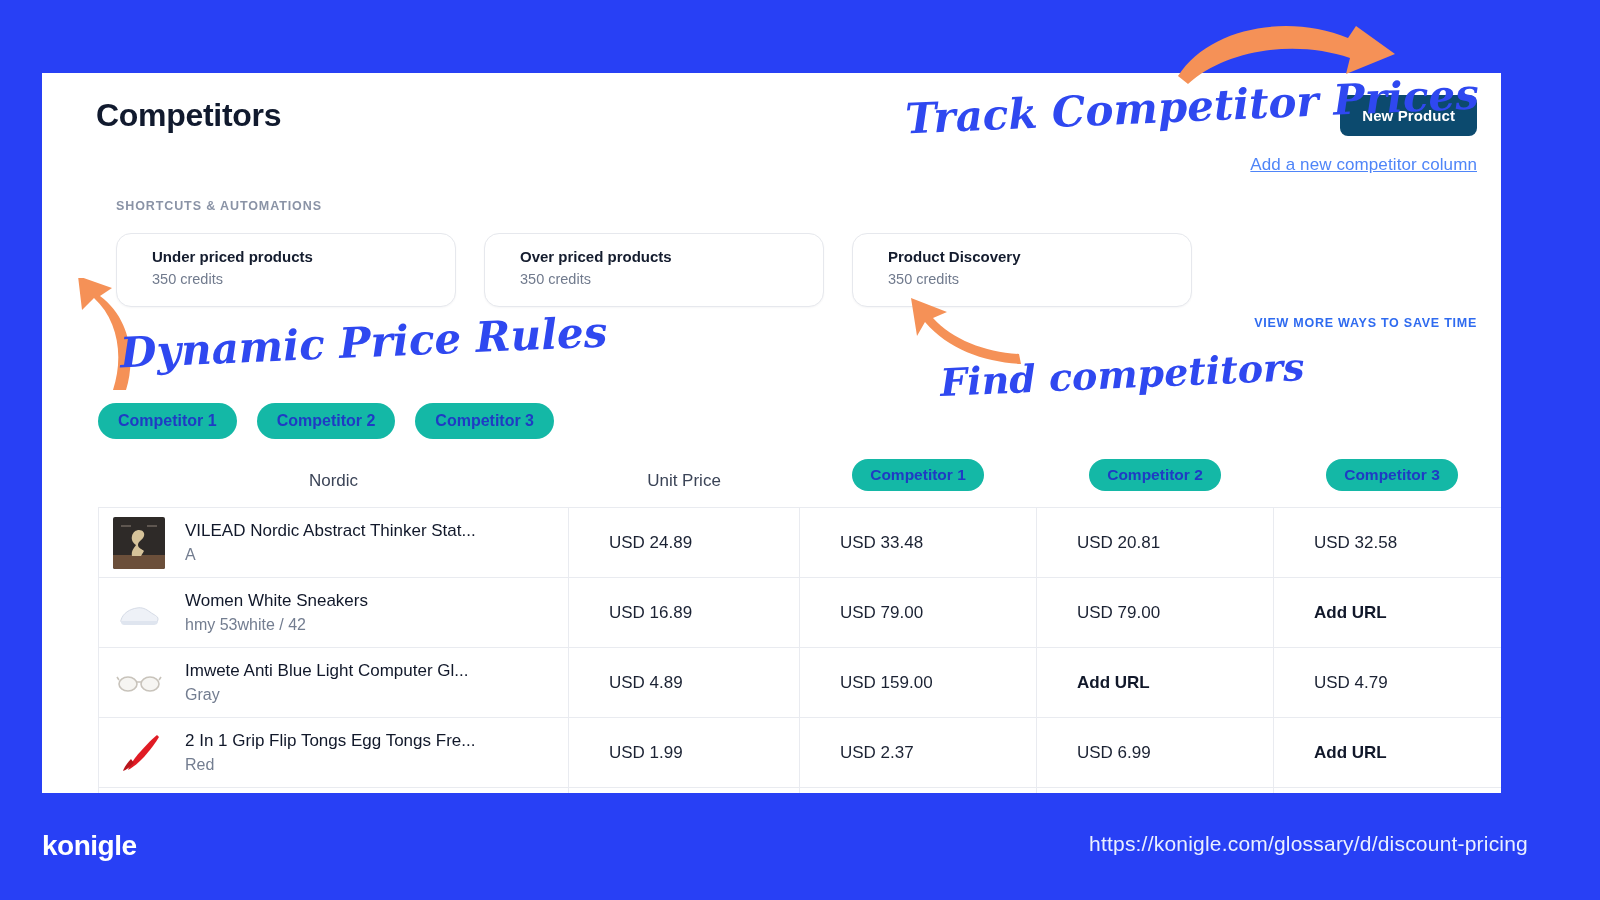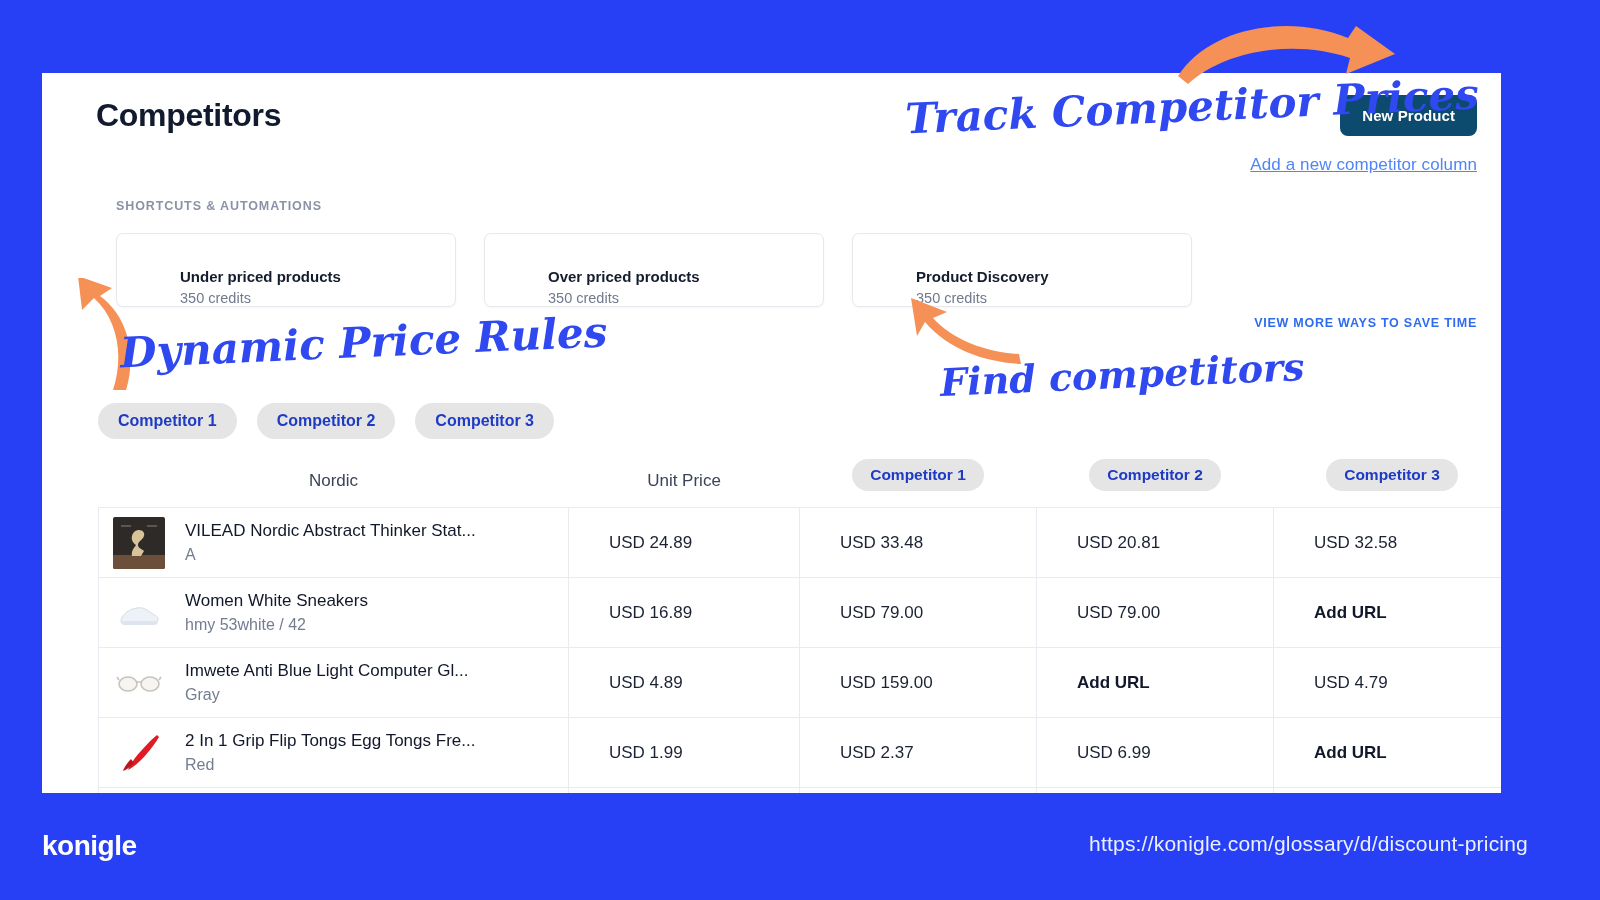--- a/index.html
+++ b/index.html
@@ -46,44 +46,43 @@
     color:#8a93a6;
   }
   .cards{
     position:absolute; left:74px; top:160px;
     display:flex; gap:28px;
   }
   .shortcut-card{
     width:340px; height:74px;
     background:#ffffff;
     border:1px solid #e6e8ed;
-    border-radius:7px;
-    display:flex; align-items:flex-end; overflow:hidden;
+    border-radius:15px;
+    display:flex; align-items:flex-start; overflow:hidden;
     cursor:pointer;
     box-shadow:0 1px 2px rgba(16,24,40,.04);
-    gap:28px;
   }
   .card-accent{ width:17px; background:#2f6bf0; flex:0 0 17px; }
   .card-body{ padding:13px 0 0 18px; }
   .card-title{ font-size:15px; font-weight:bold; color:#141c2e; line-height:1.3; }
   .card-sub{ font-size:14.5px; color:#707a8d; margin-top:4px; }
 
   .view-more{
     position:absolute; right:24px; top:243px;
     font-size:12.5px; font-weight:bold; letter-spacing:.75px;
     color:#2f6bf0; cursor:pointer;margin-left:20px;
   }
 
   
   .pill-row{
     position:absolute; left:56px; top:330px;
     display:flex; gap:20px;
   }
   .pill{
-    background:#e5e5e5; color:#1f3bc4;
+    background:#14b8a6; color:#1f3bc4;
     font-size:16px; font-weight:bold;
     padding:9px 20px; border-radius:18px;
     cursor:pointer; white-space:nowrap;
   }
 
   
   .table-wrap{
     position:absolute; left:56px; top:386px;
     width:1412px;
   }

